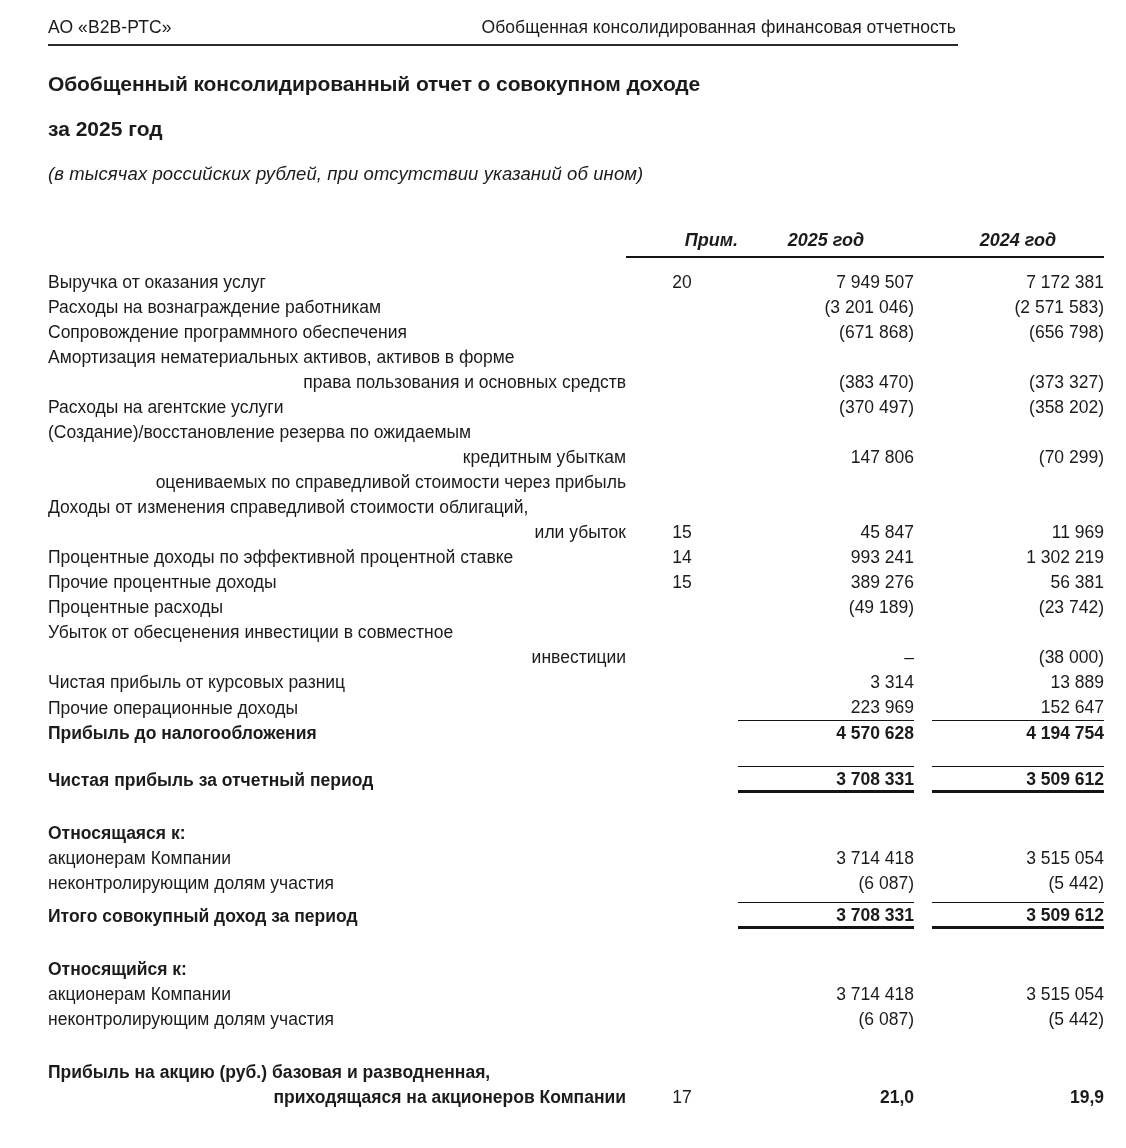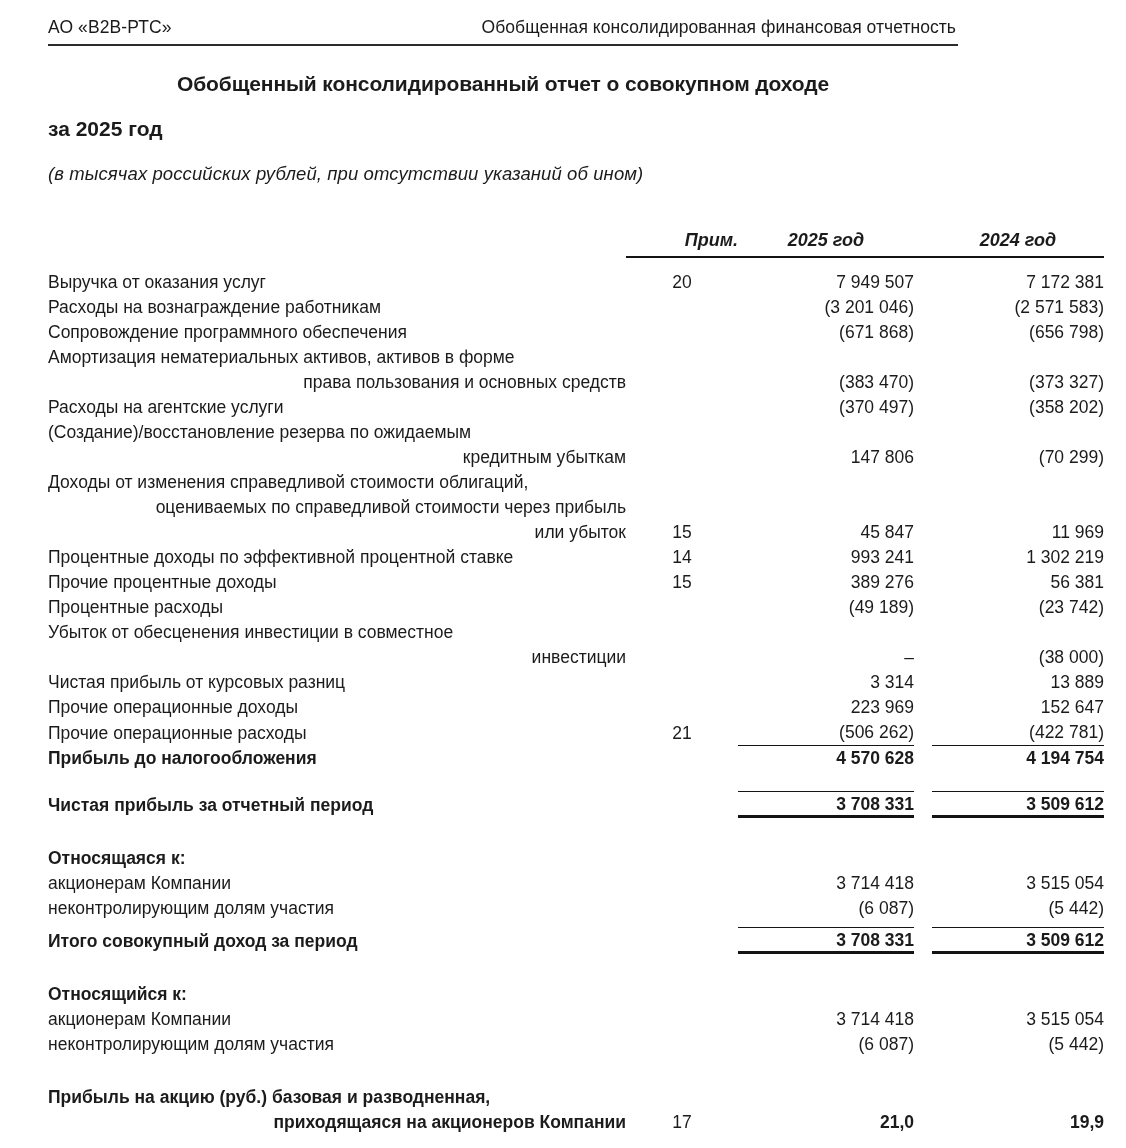--- a/index.html
+++ b/index.html
@@ -45,21 +45,20 @@
     margin-top: 7px;
     margin-right: 0px;
   }
 
   
   .doc-title {
     font-size: 21px;
     font-weight: bold;
     margin-top: 26px;
     letter-spacing: -0.1px;
-    text-align: center;
   }
   .doc-subtitle {
     font-size: 21px;
     font-weight: bold;
     margin-top: 21px;
   }
   .doc-units {
     font-size: 18.5px;
     font-style: italic;
     margin-top: 22px;
@@ -233,29 +232,29 @@
 
       <tr>
         <td class="lbl ind">кредитным убыткам</td>
         <td class="note"></td>
         <td class="num">147 806</td>
         <td></td>
         <td class="num">(70 299)</td>
       </tr>
 
       <tr>
+        <td class="lbl ind">оцениваемых по справедливой стоимости через прибыль</td>
+        <td class="note"></td>
+        <td class="num"></td>
+        <td></td>
+        <td class="num"></td>
+      </tr>
+
+      <tr>
         <td class="lbl">Доходы от изменения справедливой стоимости облигаций,</td>
-        <td class="note"></td>
-        <td class="num"></td>
-        <td></td>
-        <td class="num"></td>
-      </tr>
-
-      <tr>
-        <td class="lbl ind">оцениваемых по справедливой стоимости через прибыль</td>
         <td class="note"></td>
         <td class="num"></td>
         <td></td>
         <td class="num"></td>
       </tr>
 
       <tr>
         <td class="lbl ind">или убыток</td>
         <td class="note">15</td>
         <td class="num">45 847</td>
@@ -312,27 +311,20 @@
       </tr>
 
       <tr>
         <td class="lbl">Прочие операционные доходы</td>
         <td class="note"></td>
         <td class="num">223 969</td>
         <td></td>
         <td class="num">152 647</td>
       </tr>
 
-      <tr>
-        <td class="lbl">Прочие операционные расходы</td>
-        <td class="note">21</td>
-        <td class="num">(506 262)</td>
-        <td></td>
-        <td class="num">(422 781)</td>
-      </tr>
 
       <tr>
         <td class="lbl b">Прибыль до налогообложения</td>
         <td class="note"></td>
         <td class="num b ruled-top">4 570 628</td>
         <td></td>
         <td class="num b ruled-top">4 194 754</td>
       </tr>
 
       <tr class="spacer-md">

